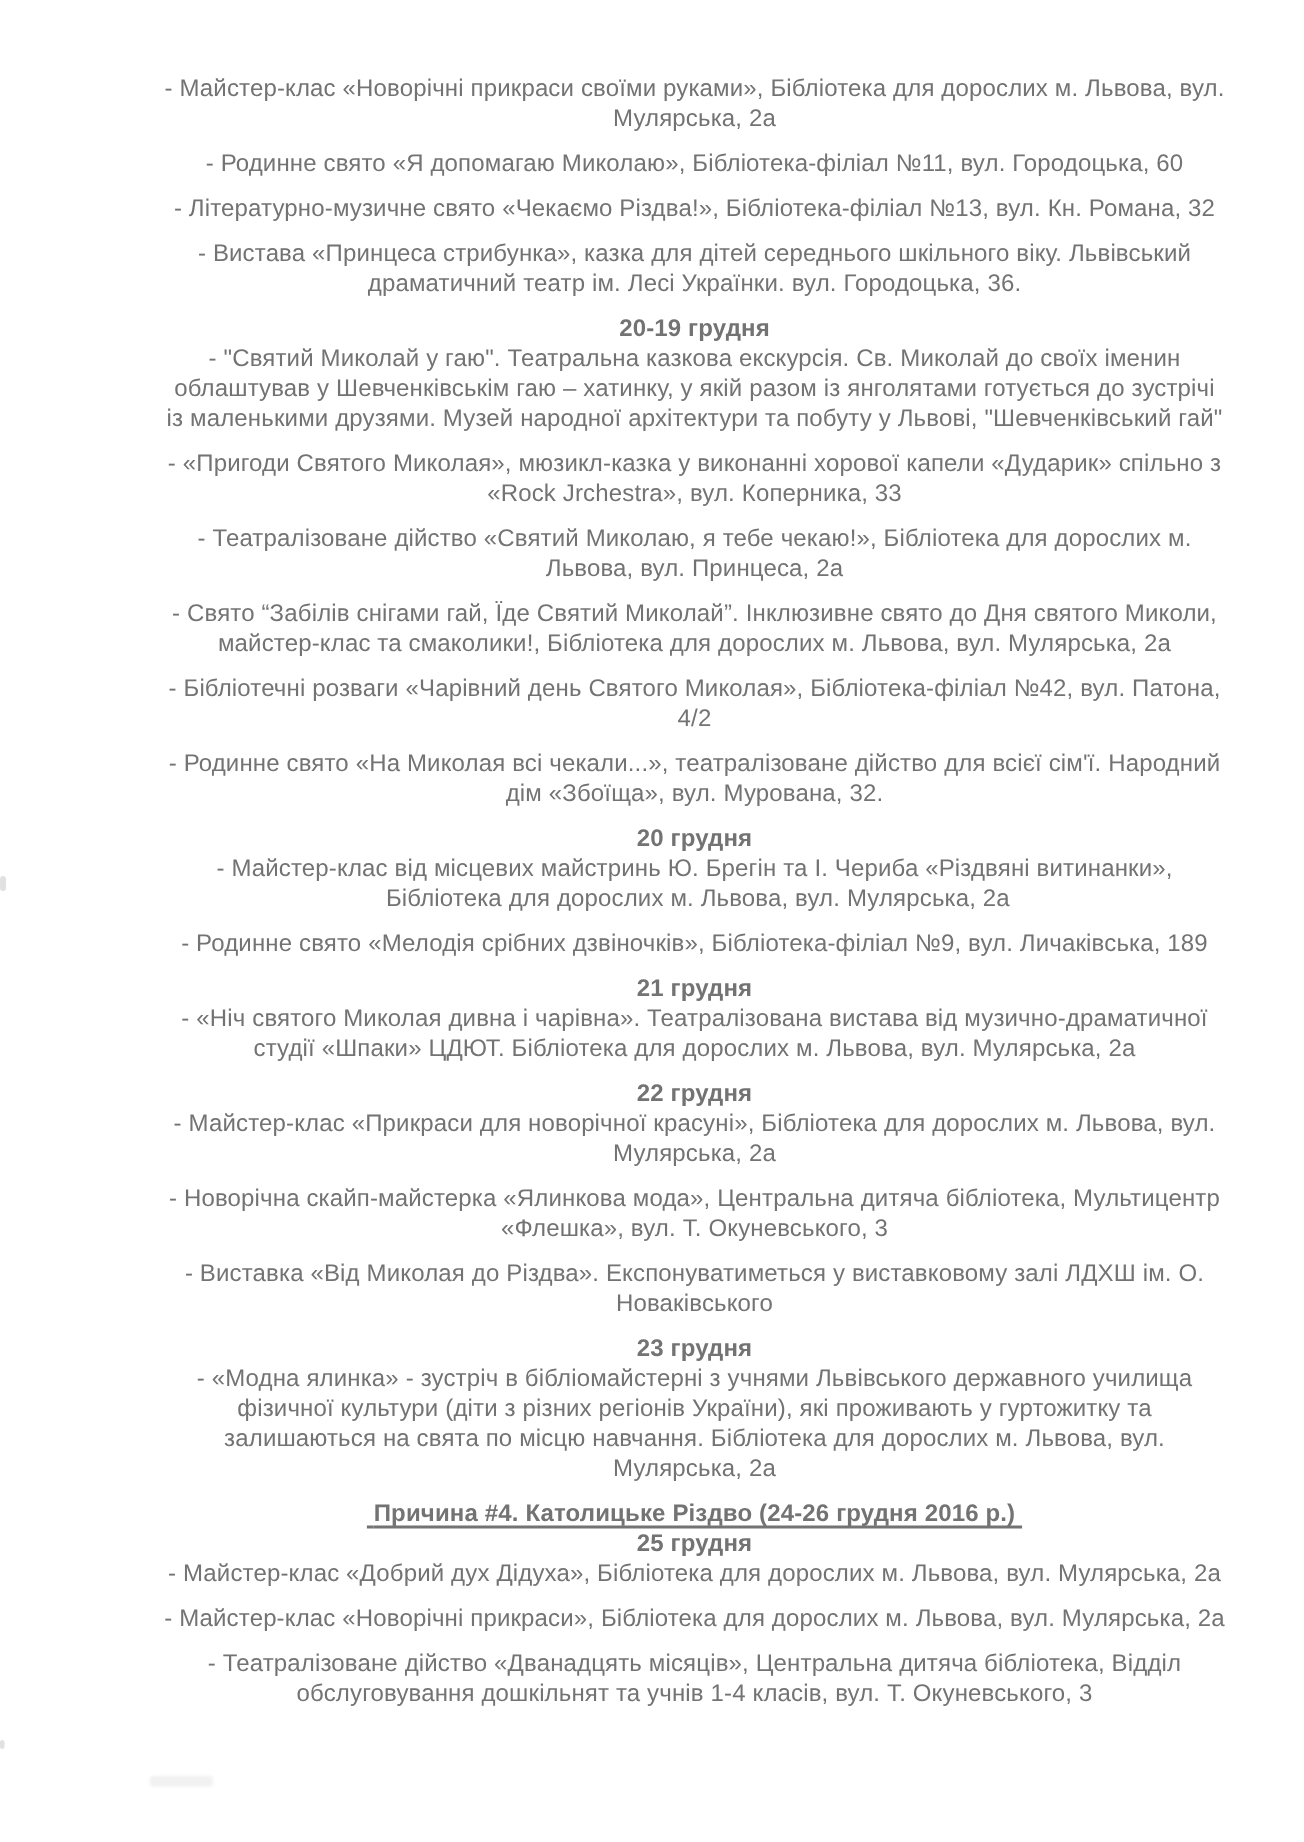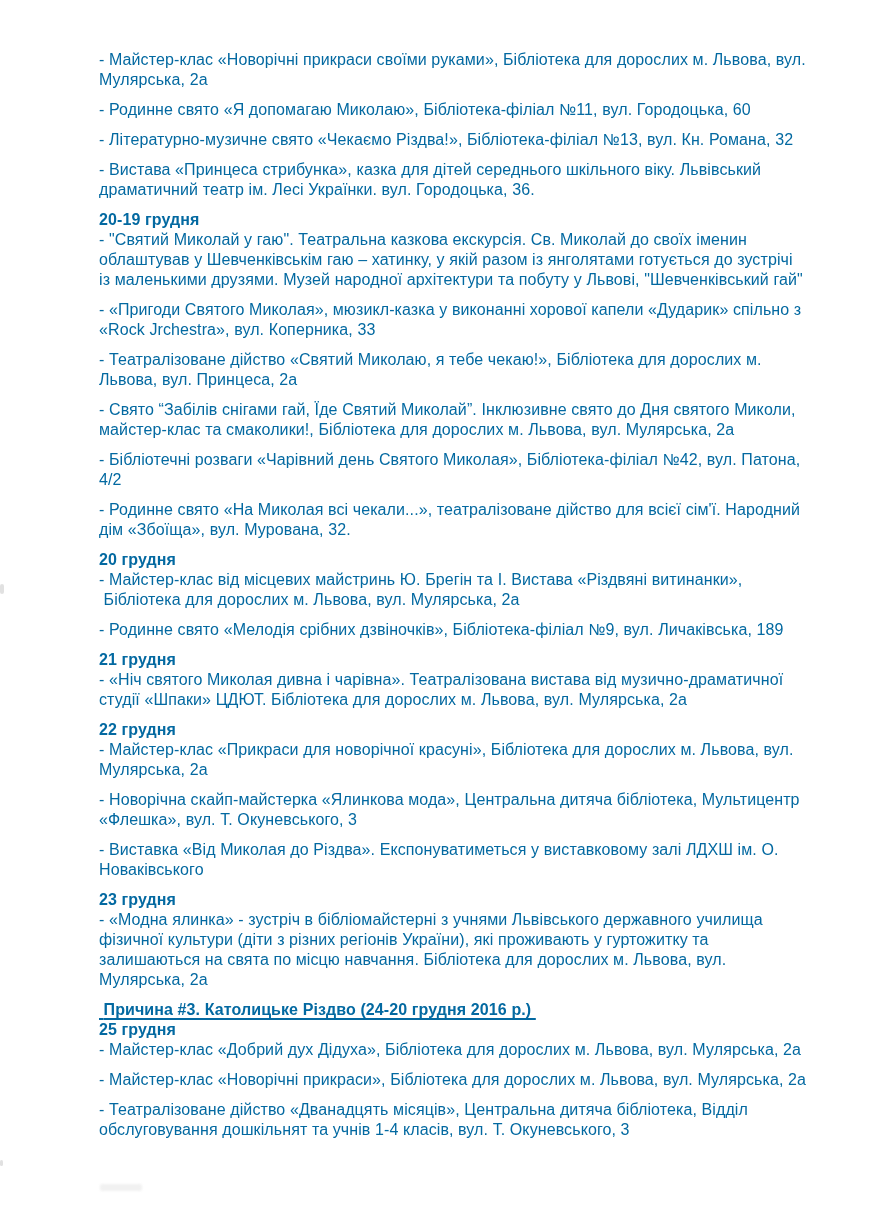--- a/index.html
+++ b/index.html
@@ -13,21 +13,22 @@
     height: 1228px;
     position: relative;
     overflow: hidden;
     font-family: "Liberation Sans", "DejaVu Sans", sans-serif;
   }
   .doc-page {
     position: absolute;
     top: 50px;
     left: 99px;
     width: 728px;
-    color: #0369a1;
+    color: #737373;
+    text-align: center;
   }
   .block {
     font-size: 16px;
     line-height: 20px;
     white-space: pre-wrap;
     margin: 10px 0 0 0;
     letter-spacing: 0.1px;
   }
   .block.first,
   .block.attach {
@@ -71,39 +72,39 @@
 «Rock Jrchestra», вул. Коперника, 33</div>
     <div class="block paragraph">- Театралізоване дійство «Святий Миколаю, я тебе чекаю!», Бібліотека для дорослих м.
 Львова, вул. Принцеса, 2а</div>
     <div class="block paragraph">- Свято “Забілів снігами гай, Їде Святий Миколай”. Інклюзивне свято до Дня святого Миколи,
 майстер-клас та смаколики!, Бібліотека для дорослих м. Львова, вул. Мулярська, 2а</div>
     <div class="block paragraph">- Бібліотечні розваги «Чарівний день Святого Миколая», Бібліотека-філіал №42, вул. Патона,
 4/2</div>
     <div class="block paragraph">- Родинне свято «На Миколая всі чекали...», театралізоване дійство для всієї сім'ї. Народний
 дім «Збоїща», вул. Мурована, 32.</div>
     <div class="block date-heading">20 грудня</div>
-    <div class="block paragraph attach">- Майстер-клас від місцевих майстринь Ю. Брегін та І. Вистава «Різдвяні витинанки»,
+    <div class="block paragraph attach">- Майстер-клас від місцевих майстринь Ю. Брегін та І. Чериба «Різдвяні витинанки»,
  Бібліотека для дорослих м. Львова, вул. Мулярська, 2а</div>
     <div class="block paragraph">- Родинне свято «Мелодія срібних дзвіночків», Бібліотека-філіал №9, вул. Личаківська, 189</div>
     <div class="block date-heading">21 грудня</div>
     <div class="block paragraph attach">- «Ніч святого Миколая дивна і чарівна». Театралізована вистава від музично-драматичної
 студії «Шпаки» ЦДЮТ. Бібліотека для дорослих м. Львова, вул. Мулярська, 2а</div>
     <div class="block date-heading">22 грудня</div>
     <div class="block paragraph attach">- Майстер-клас «Прикраси для новорічної красуні», Бібліотека для дорослих м. Львова, вул.
 Мулярська, 2а</div>
     <div class="block paragraph">- Новорічна скайп-майстерка «Ялинкова мода», Центральна дитяча бібліотека, Мультицентр
 «Флешка», вул. Т. Окуневського, 3</div>
     <div class="block paragraph">- Виставка «Від Миколая до Різдва». Експонуватиметься у виставковому залі ЛДХШ ім. О.
 Новаківського</div>
     <div class="block date-heading">23 грудня</div>
     <div class="block paragraph attach">- «Модна ялинка» - зустріч в бібліомайстерні з учнями Львівського державного училища
 фізичної культури (діти з різних регіонів України), які проживають у гуртожитку та
 залишаються на свята по місцю навчання. Бібліотека для дорослих м. Львова, вул.
 Мулярська, 2а</div>
-    <div class="block reason-heading"> Причина #3. Католицьке Різдво (24-20 грудня 2016 р.) </div>
+    <div class="block reason-heading"> Причина #4. Католицьке Різдво (24-26 грудня 2016 р.) </div>
     <div class="block date-heading attach">25 грудня</div>
     <div class="block paragraph attach">- Майстер-клас «Добрий дух Дідуха», Бібліотека для дорослих м. Львова, вул. Мулярська, 2а</div>
     <div class="block paragraph">- Майстер-клас «Новорічні прикраси», Бібліотека для дорослих м. Львова, вул. Мулярська, 2а</div>
     <div class="block paragraph">- Театралізоване дійство «Дванадцять місяців», Центральна дитяча бібліотека, Відділ
 обслуговування дошкільнят та учнів 1-4 класів, вул. Т. Окуневського, 3</div>
   </div>
 
 <div class="artifact a1"></div>
 <div class="artifact a2"></div>
 <div class="artifact a3"></div>

